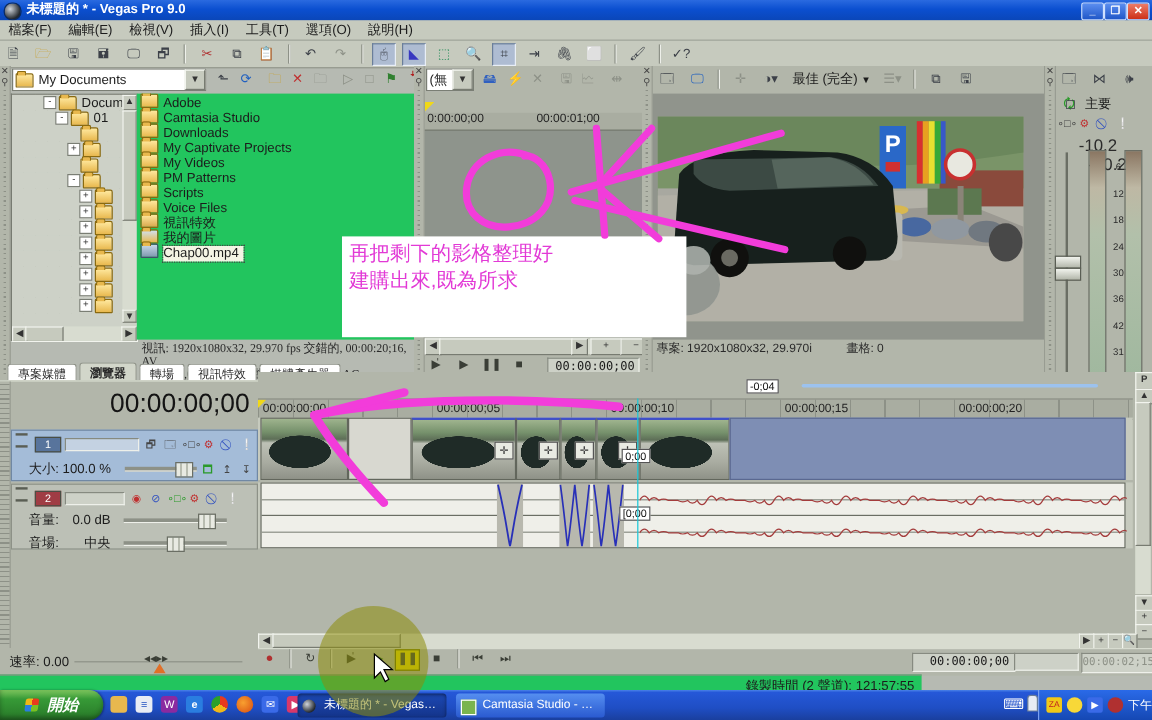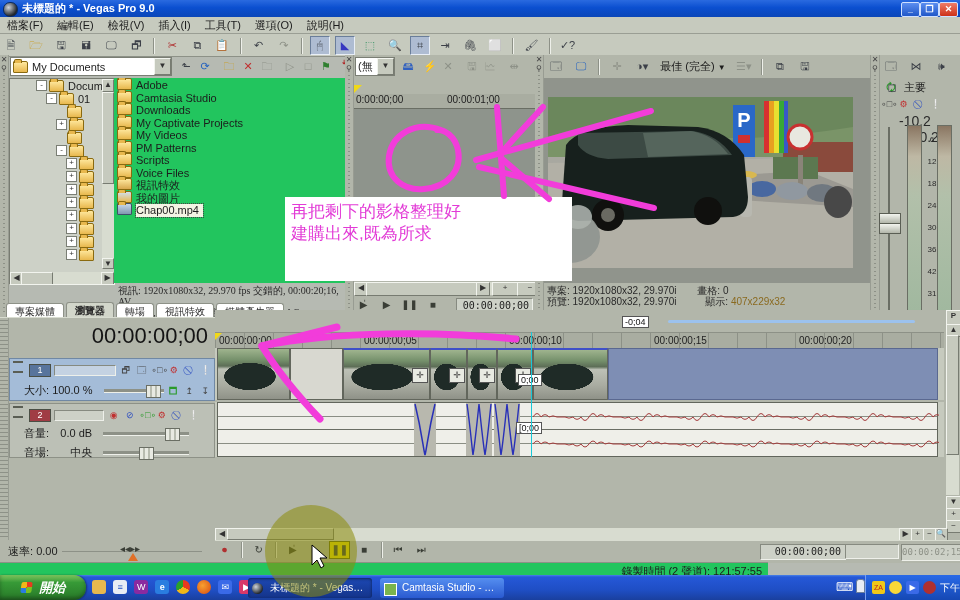--- a/index.html
+++ b/index.html
@@ -390,28 +390,22 @@
             <ellipse cx="22" cy="140" rx="30" ry="26" fill="#8f9590"></ellipse>
             <ellipse cx="30" cy="120" rx="14" ry="12" fill="#aab0ab"></ellipse>
           </g>
       </svg>
     </div>
 
     <div class="abs" style="left:12px;top:230px;width:320px;font-size:10px;line-height:11px;color:#2a2a2a;">
       <div>
         <span>專案:</span>
         <span>1920x1080x32, 29.970i</span>
-        <span style="margin-left:18px;">畫格:</span>
+        <span style="margin-left:26px;">畫格:</span>
         <span>0</span>
-      </div>
-      <div>
-        <span>預覽:</span>
-        <span>1920x1080x32, 29.970i</span>
-        <span style="margin-left:26px;">顯示:</span>
-        <span style="color:#8a6a20">407x229x32</span>
       </div>
     </div>
   </div>
 
   <div class="abs" style="left:870px;top:55px;width:90px;height:262px;background:#b2b6aa;border-left:1px solid #989c92;">
     <div class="abs dockstrip" style="left:0;top:0;height:262px;display:flex;flex-direction:column;">
       <span class="x">✕</span>
       <span class="x">⚲</span>
       <div class="dots"></div>
     </div>

